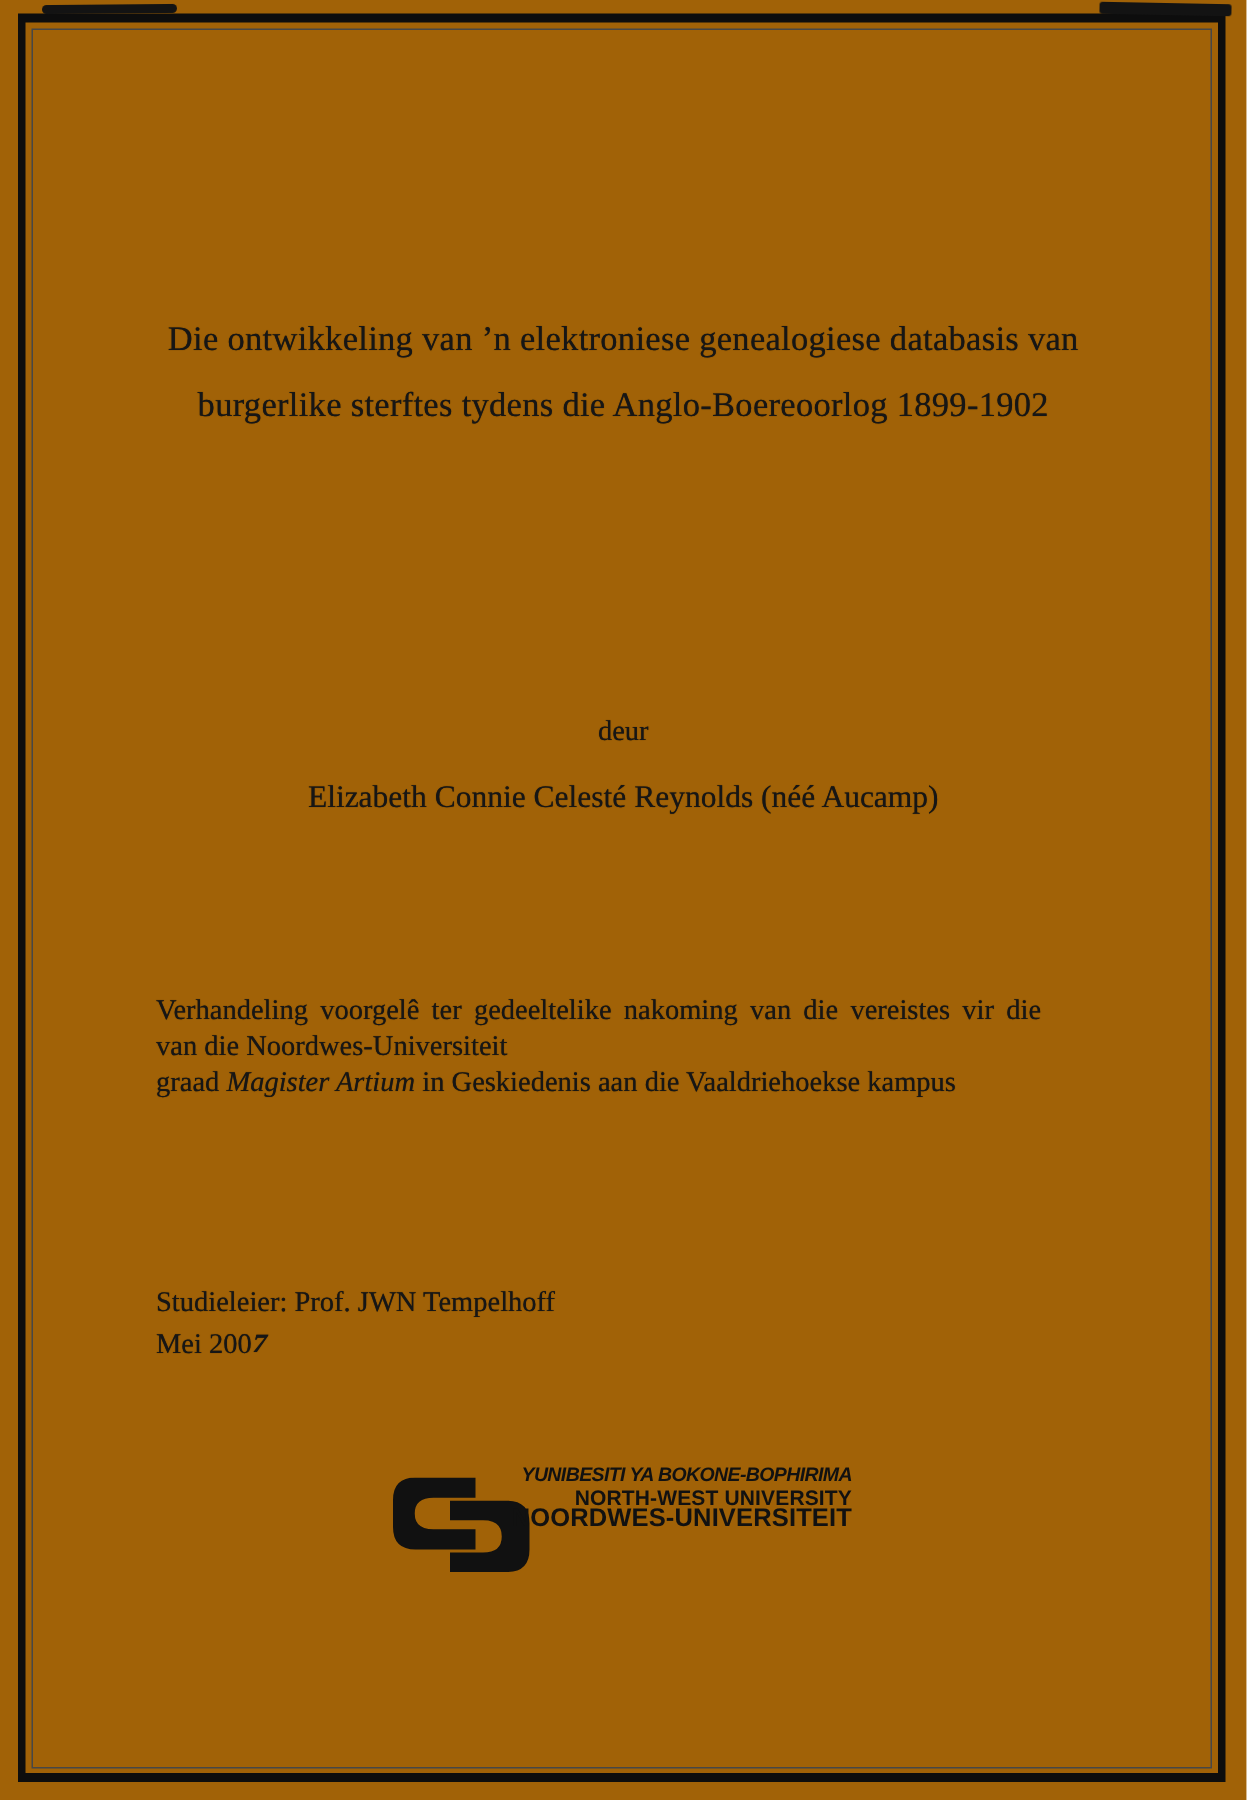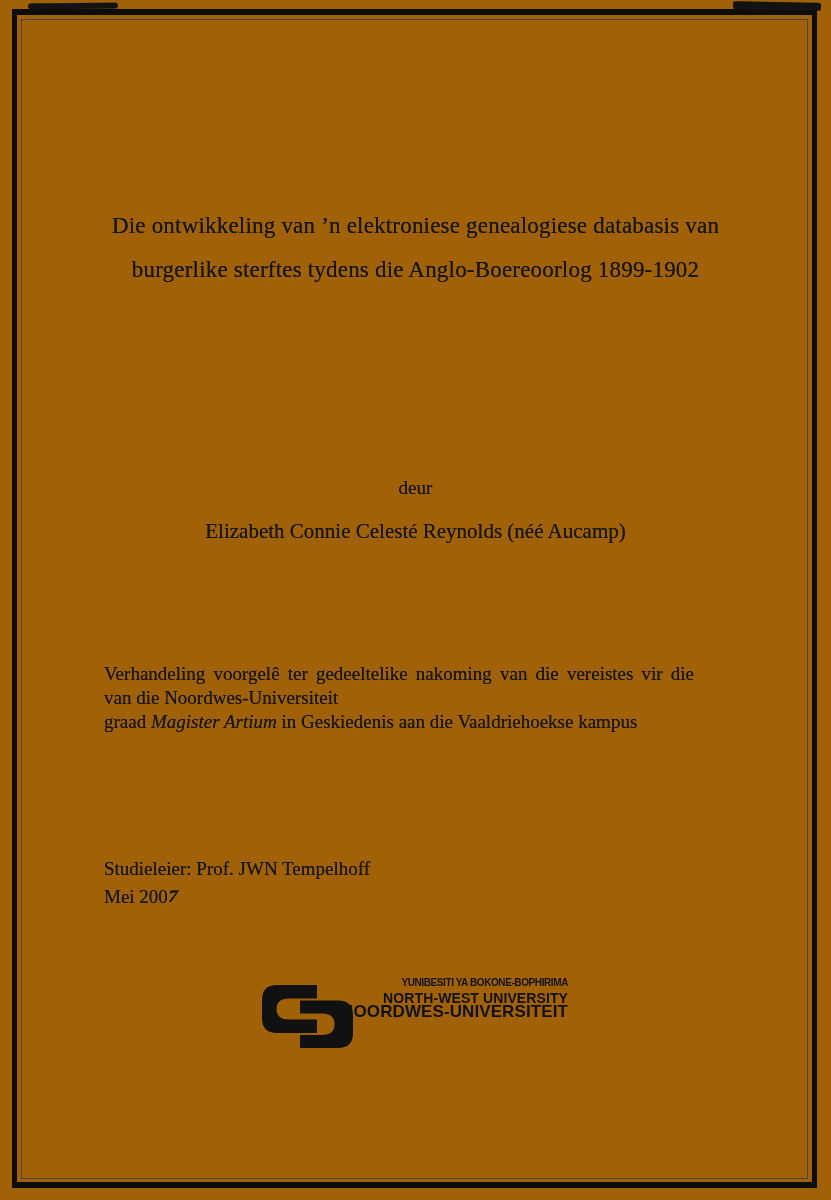--- a/index.html
+++ b/index.html
@@ -95,21 +95,21 @@
     left: 308px;
     top: 976px;
     width: 260px;
     text-align: right;
     font-family: "Liberation Sans", sans-serif;
     font-weight: 700;
     color: #111111;
     line-height: 14.5px;
     white-space: nowrap;
   }
-  .logo-line1 { font-size: 10px; letter-spacing: -0.4px; }
+  .logo-line1 { font-size: 13px; letter-spacing: -0.4px; font-style: italic; }
   .logo-line2 { font-size: 14px; letter-spacing: 0.1px; }
   .logo-line3 { font-size: 17px; letter-spacing: 0.1px; }
 </style>
 </head>
 <body>
 
 <div class="page">
 
   <div class="frame-outer"></div>
   <div class="frame-inner"></div>

